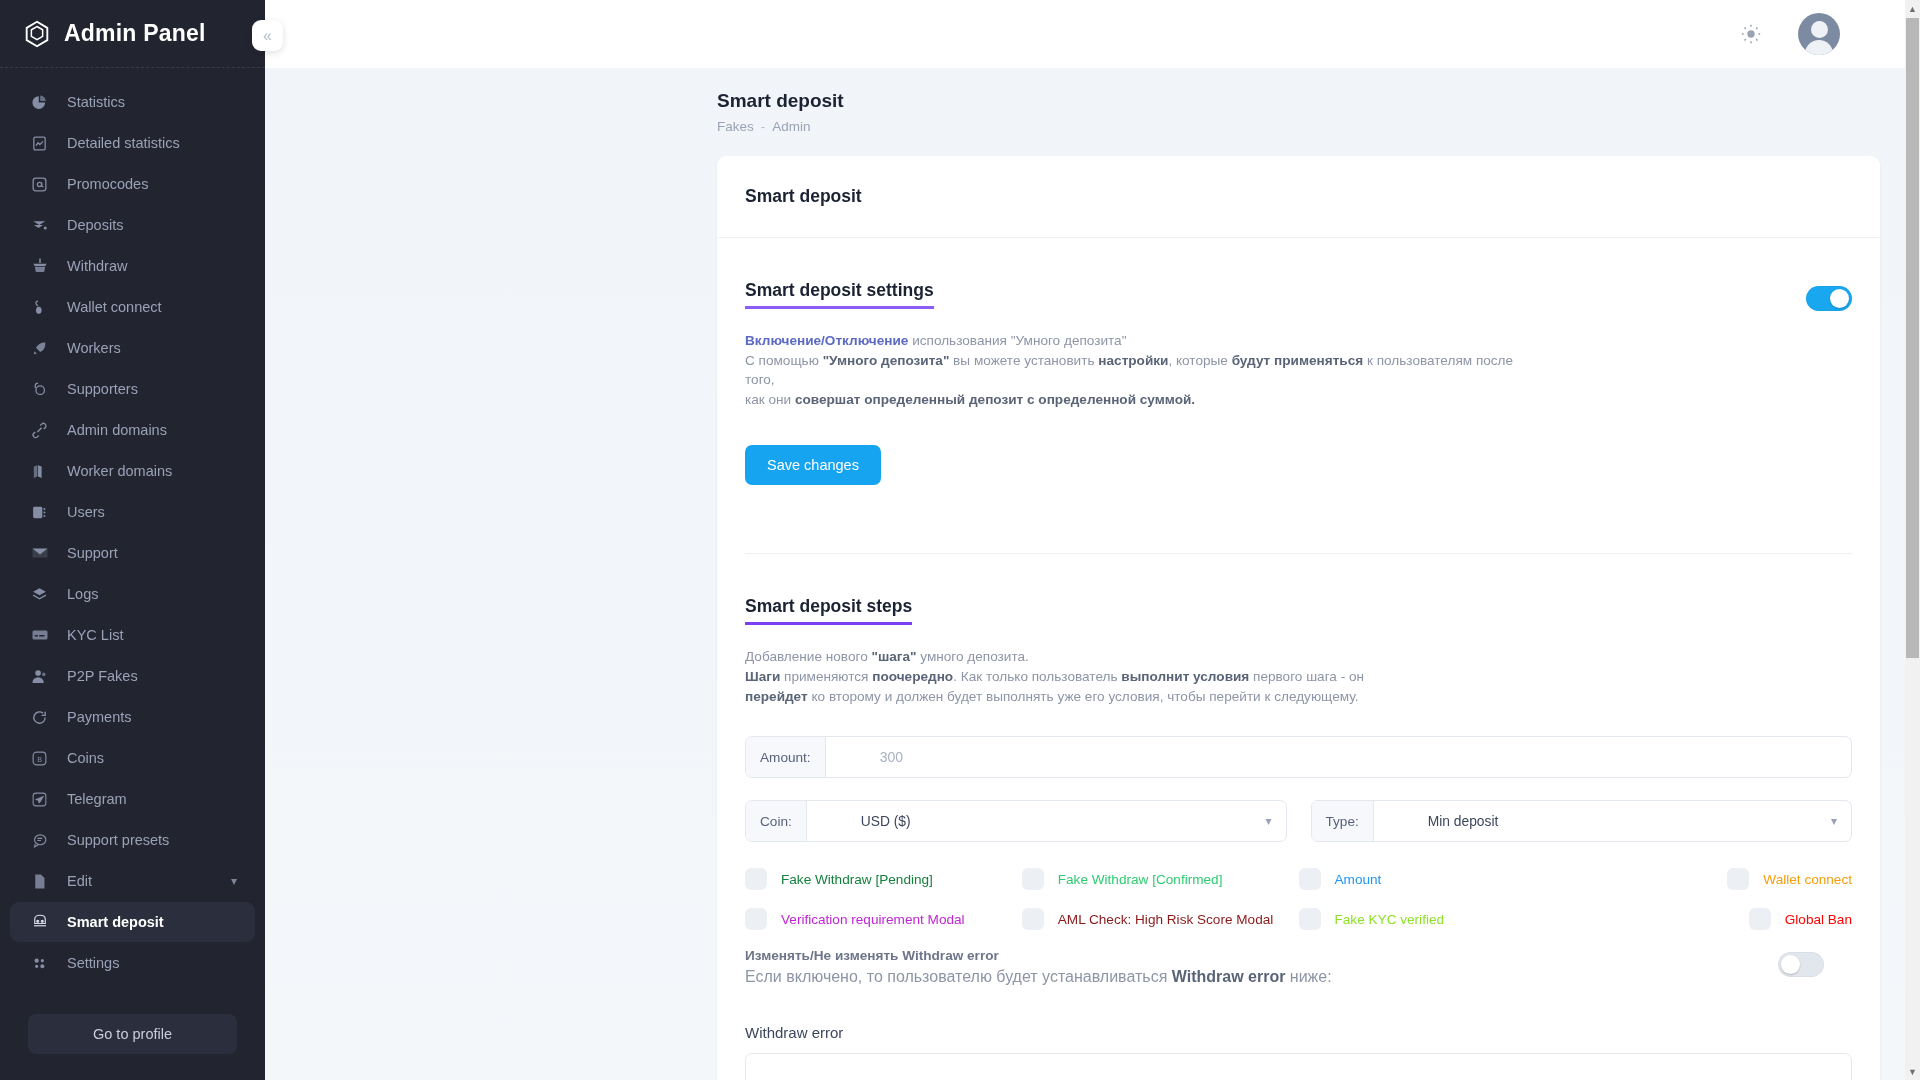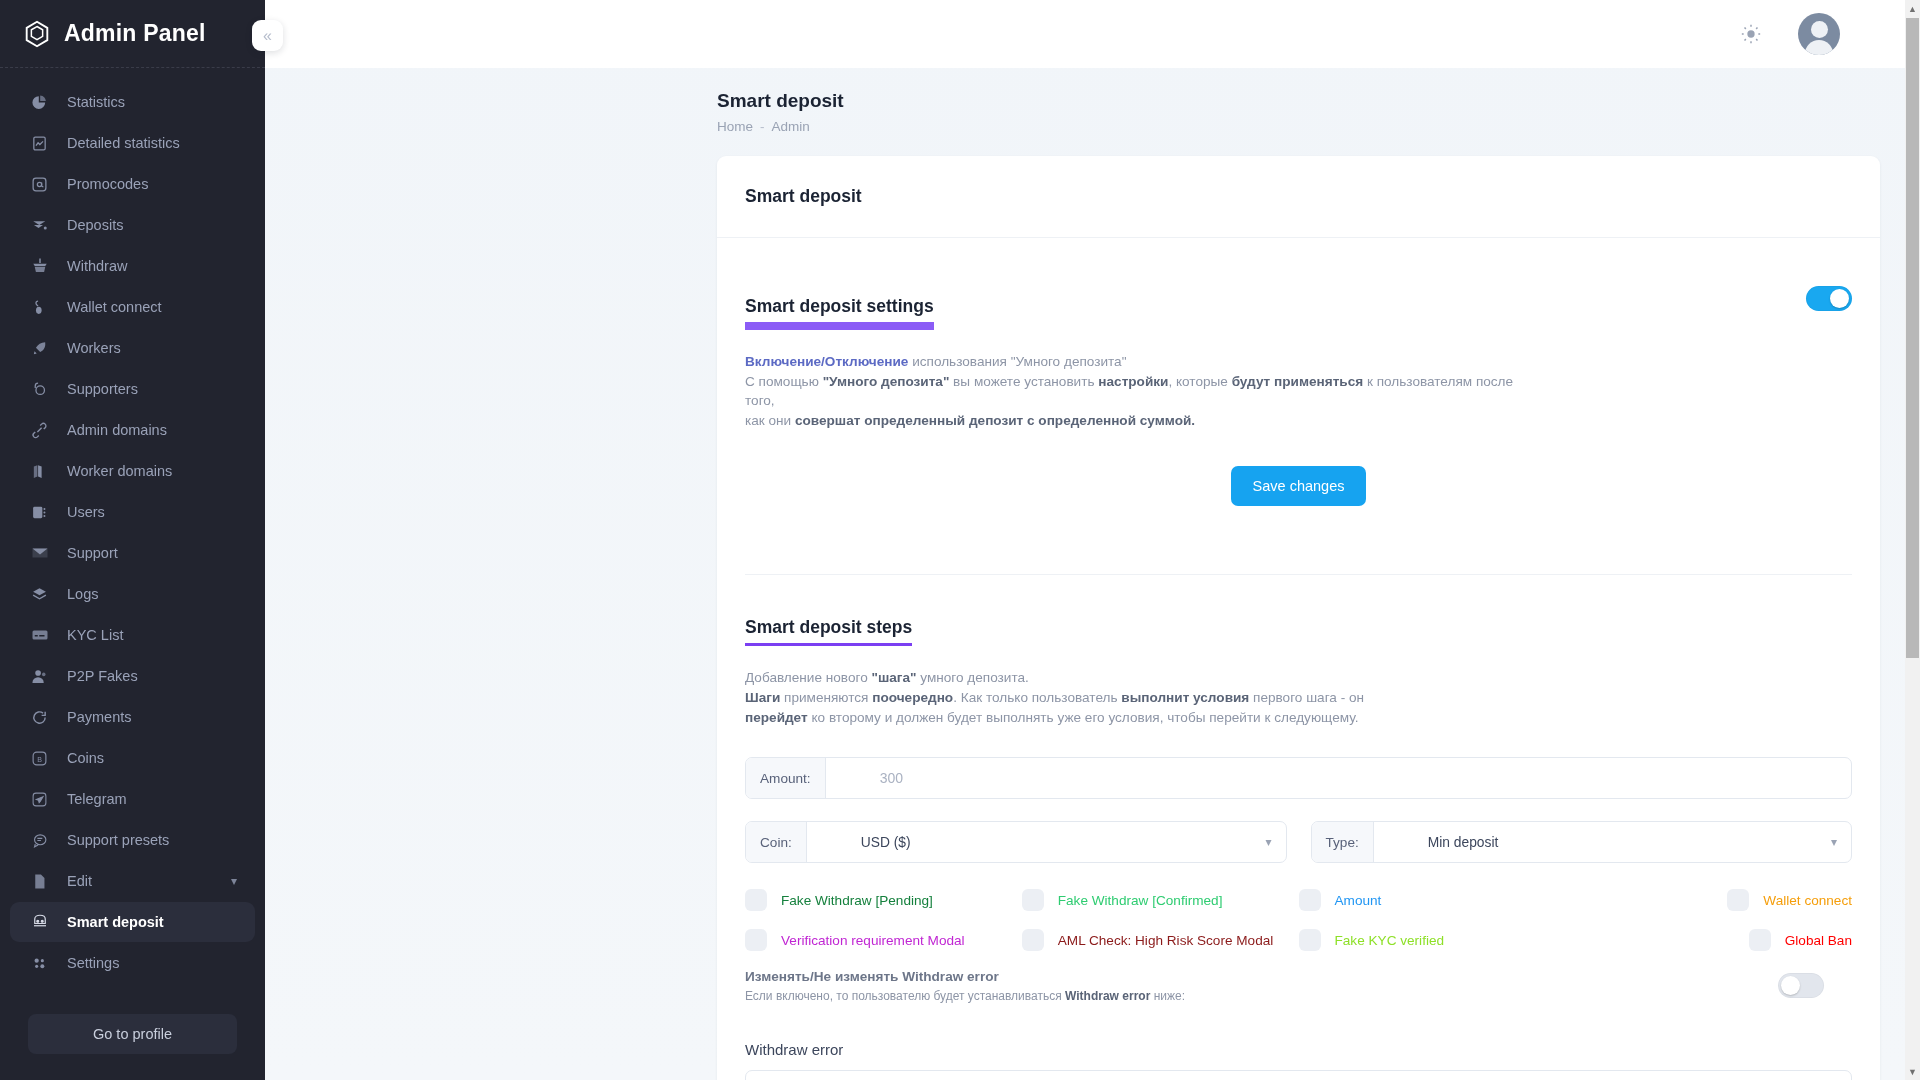--- a/index.html
+++ b/index.html
@@ -98,21 +98,21 @@
     border-bottom: 1px solid #eef1f5;
     font-size: 17.5px; font-weight: bold; color: #1b2333;
   }
   .card-body { padding: 42px 28px 0 28px; position: relative; }
 
   .sec-title {
     display: inline-block;
     font-size: 17.5px; font-weight: bold; color: #1b2333;
     padding-bottom: 5px;
   }
-  .sec-title.green { border-bottom: 8px solid #8b5cf6; margin-top: 16px; }
+  .sec-title.green { border-bottom: 3px solid #8b5cf6; }
   .sec-title.purple { border-bottom: 3px solid #7b3ff2; }
 
   .desc { margin-top: 22px; font-size: 13.6px; color: #8d95a6; line-height: 19.6px; max-width: 800px;}
   .desc b { color: #5a6477; font-weight: bold; }
   .desc .blue { color:#5c6ac4; font-weight:bold;}
 
   .row-toggle { position: absolute; right: 28px; }
   .switch {
     width: 46px; height: 25px; border-radius: 13px;
     background: #e2e6ed; position: relative; cursor: pointer;
@@ -125,21 +125,21 @@
     background: #fff; box-shadow: 0 1px 2px rgba(0,0,0,.2);
   }
   .switch.on .knob { left: 24px; }
 
   .btn-primary {
     background: #16a3f0; color: #fff; border: none;
     border-radius: 7px; height: 40px; padding: 0 22px;
     font-size: 14.5px; cursor: pointer;
     font-family: "Liberation Sans", sans-serif;
   }
-  .btn-right { display: flex; justify-content: center; margin-top: 36px; }
+  .btn-right { display: flex; justify-content: flex-start; margin-top: 36px; }
 
   .divider { border-top: 1px solid #eef1f5; margin: 68px 0 0 0; }
 
   .field-group {
     display: flex; align-items: stretch;
     border: 1px solid #e3e8ef; border-radius: 7px;
     overflow: hidden; height: 42px; background: #fff; gap: 40px;
   }
   .field-label {
     background: #f6f8fb; color: #59627a; font-size: 13.6px;
@@ -167,21 +167,21 @@
   .check-cell { flex: 1 1 0; display: flex; align-items: center; gap: 14px; }
   .check-cell.r { justify-content: flex-end; }
   .cbox {
     width: 22px; height: 22px; border-radius: 6px;
     background: #eceff4; flex: 0 0 22px; cursor: pointer;
   }
   .clabel { font-size: 13.6px; white-space: nowrap; }
 
   .bottom-block { margin-top: 16px; position: relative; }
   .bottom-title { font-size: 13.6px; color: #6d7689; font-weight: bold; }
-  .bottom-sub { font-size: 12px; color: #8d95a6; margin-top: 5px; }
+  .bottom-sub { font-size: 16px; color: #8d95a6; margin-top: 5px; }
   .bottom-sub b { color:#5a6477; }
   .werr-label { margin-top: 38px; font-size: 15px; color: #3c465c; }
   .werr-input {
     margin-top: 12px; height: 42px; width: 100%;
     border: 1px solid #e3e8ef; border-radius: 7px;
     background: #fff;
   }
 
   
   .scrollbar {
@@ -457,21 +457,21 @@
         <span class="head"></span>
         <span class="body"></span>
       </div>
     </div>
 
     <div class="top-notch"></div>
 
     <div class="page-head">
       <div class="page-title">Smart deposit</div>
       <div class="crumbs">
-        <a>Home</a>
+        <a>Fakes</a>
         <span class="sep">-</span>
         <span>Admin</span>
       </div>
     </div>
 
     <section class="card">
       <div class="card-head">Smart deposit</div>
 
       <div class="card-body">
 

